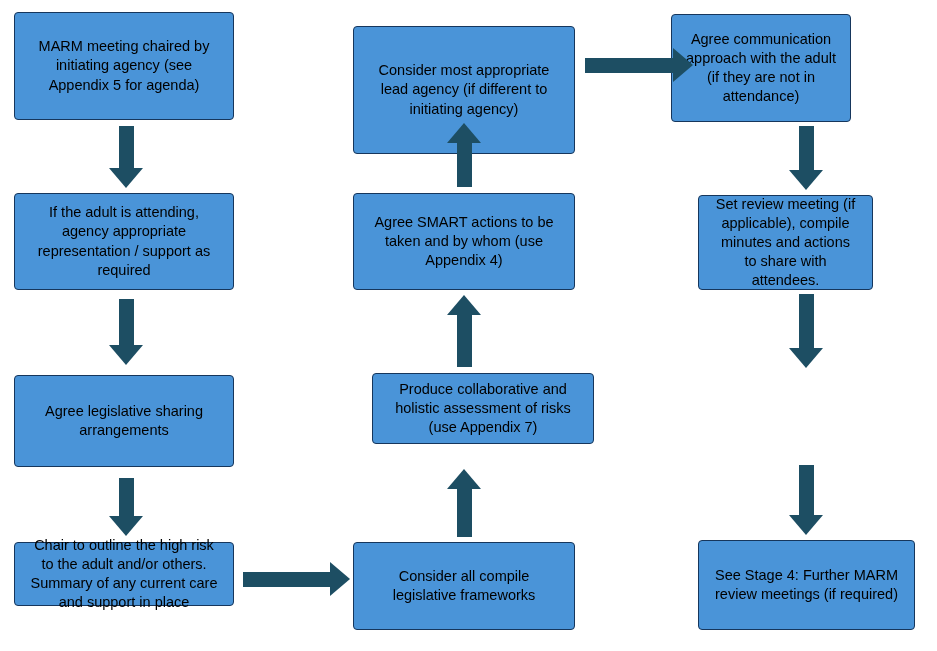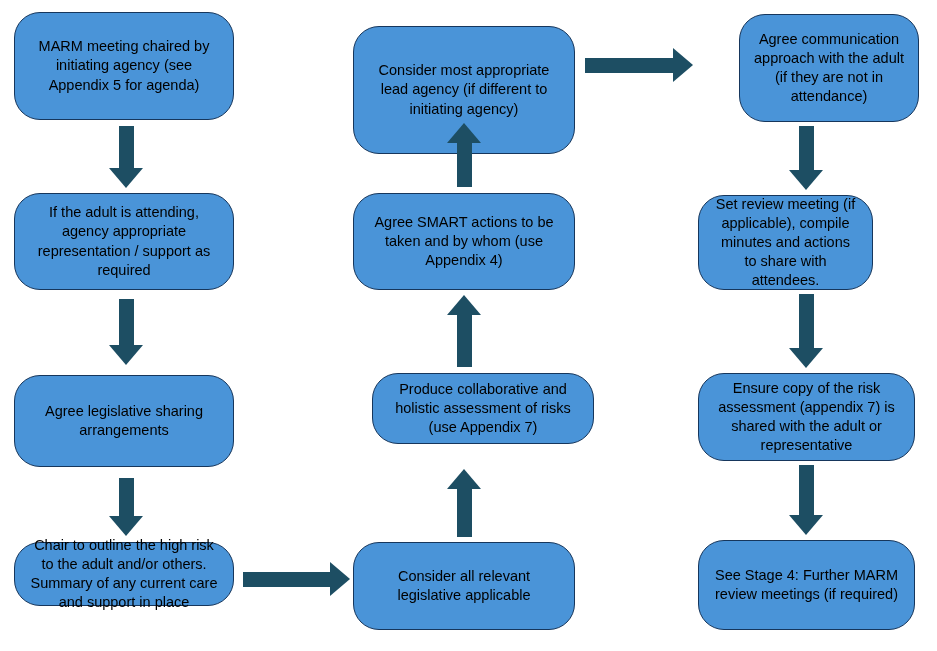--- a/index.html
+++ b/index.html
@@ -15,21 +15,21 @@
     font-family:"Liberation Sans", sans-serif;
     width:937px;height:651px;overflow:hidden;
   }
   .canvas{
     position:relative;width:937px;height:651px;background:var(--background);
   }
   .box{
     position:absolute;
     background:var(--box_fill);
     border:1.6px solid var(--box_border);
-    border-radius:26px;
+    border-radius:4px;
     display:flex;align-items:center;justify-content:center;
     text-align:center;
     padding:24px 14px;
     font-size:14.5px;
     line-height:1.32;
     color:var(--text);
   }
   .box.bold{font-weight:normal;}
   
   .arrow-v{
@@ -80,31 +80,28 @@
   <div class="box" style="left:353px;top:26px;width:222px;height:128px">
     <span>Consider most appropriate lead agency (if different to initiating agency)</span>
   </div>
   <div class="box" style="left:353px;top:193px;width:222px;height:97px">
     <span>Agree SMART actions to be taken and by whom (use Appendix 4)</span>
   </div>
   <div class="box" style="left:372px;top:373px;width:222px;height:71px">
     <span>Produce collaborative and holistic assessment of risks (use Appendix 7)</span>
   </div>
   <div class="box" style="left:353px;top:542px;width:222px;height:88px">
-    <span>Consider all relevant legislative applicable</span>
+    <span>Consider all compile legislative frameworks</span>
   </div>
 
-  <div class="box" style="left:739px;top:14px;width:180px;height:108px">
+  <div class="box" style="left:671px;top:14px;width:180px;height:108px">
     <span>Agree communication approach with the adult (if they are not in attendance)</span>
   </div>
   <div class="box" style="left:698px;top:195px;width:175px;height:95px">
     <span>Set review meeting (if applicable), compile minutes and actions to share with attendees.</span>
-  </div>
-  <div class="box" style="left:698px;top:373px;width:217px;height:88px">
-    <span>Ensure copy of the risk assessment (appendix 7) is shared with the adult or representative</span>
   </div>
   <div class="box bold" style="left:698px;top:540px;width:217px;height:90px">
     <span>See Stage 4: Further MARM review meetings (if required)</span>
   </div>
 
   <div class="arrow-v" style="left:109px;top:126px;height:62px">
     <div class="stem"></div>
     <div class="head-down"></div>
   </div>
   <div class="arrow-v" style="left:109px;top:299px;height:66px">

